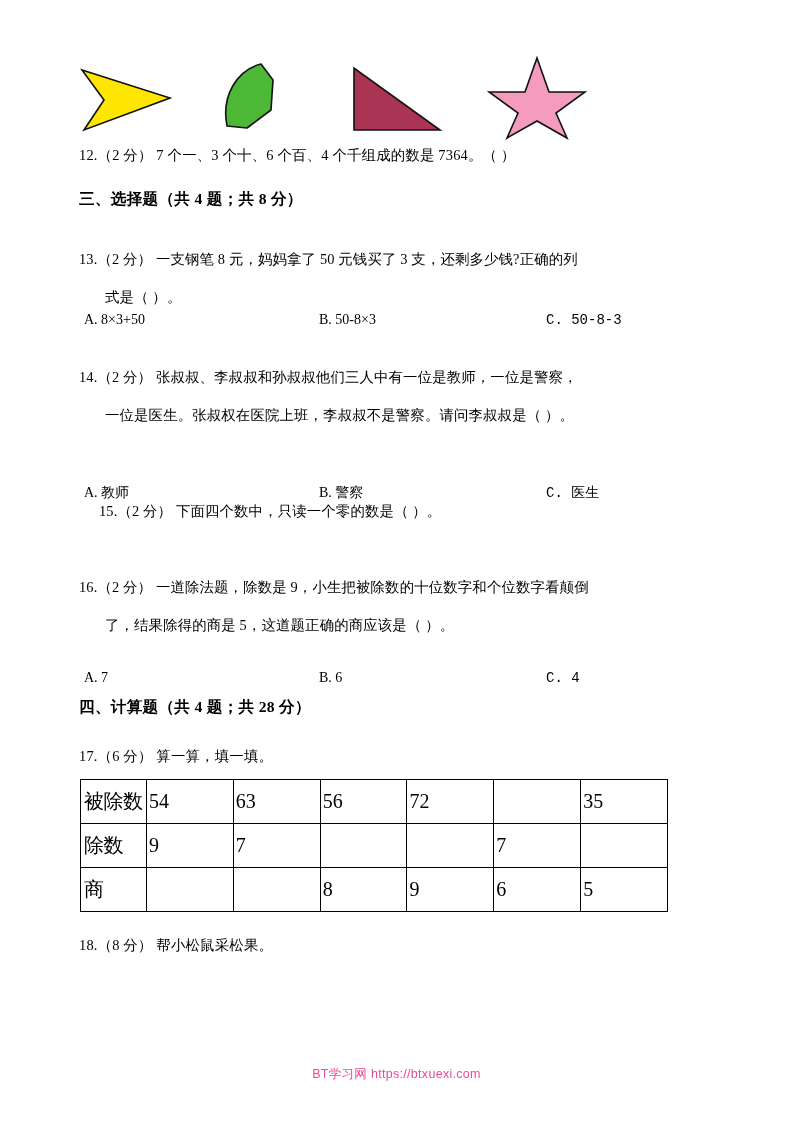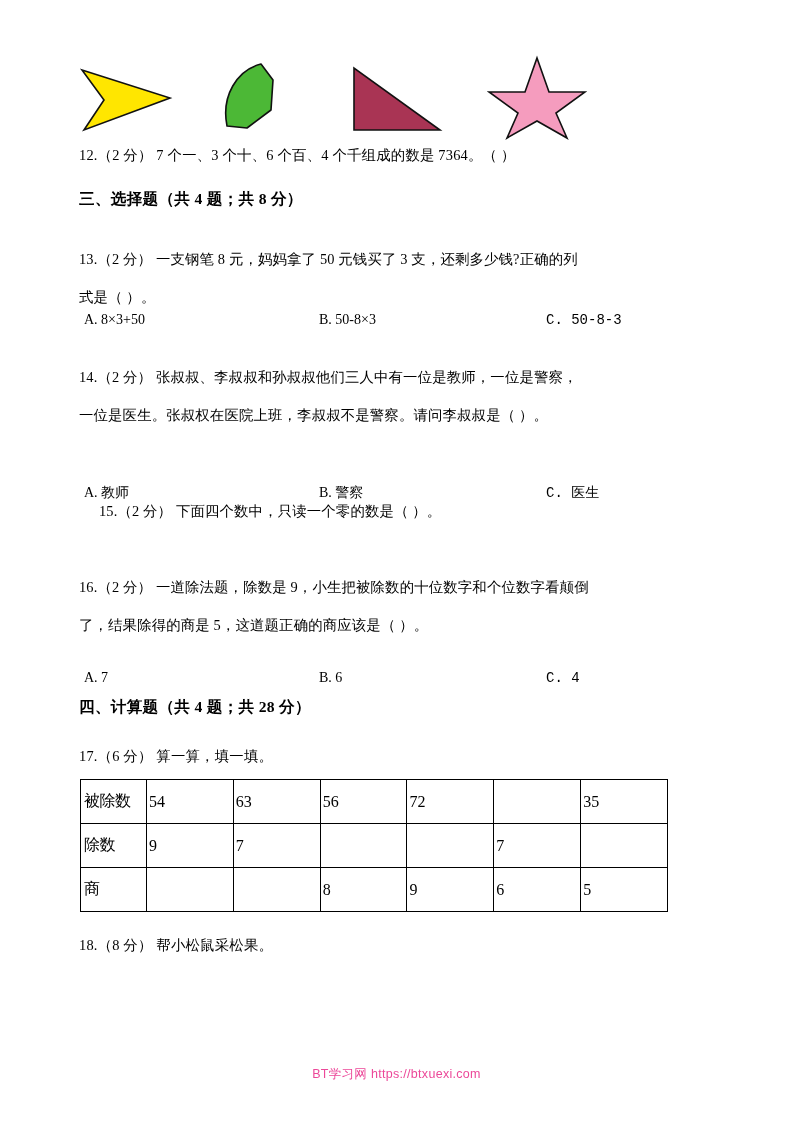--- a/index.html
+++ b/index.html
@@ -46,21 +46,21 @@
   }
   .qbody {
     position: absolute;
     left: 79px;
     width: 648px;
     font-size: 14.4px;
     line-height: 38px;
     letter-spacing: 0.15px;
   }
   .qbody .ind { display: block; }
-  .qbody .ind2 { display: block; }
+  .qbody .ind2 { display: block; margin-left: 26px; }
 
   .section-head {
     position: absolute;
     left: 79px;
     font-weight: bold;
     font-size: 15.6px;
     letter-spacing: 0.3px;
     white-space: nowrap;
   }
 
@@ -81,21 +81,21 @@
   .opt-c { left: 467px; font-family: Liberation Mono, monospace; }
 
   
   .calc-table {
     position: absolute;
     left: 80px;
     top: 779px;
     width: 588px;
     border-collapse: collapse;
     table-layout: fixed;
-    font-size: 16px;
+    font-size: 20px;
     padding-left: 48px;
   }
   .calc-table td {
     border: 1px solid #000000;
     height: 43px;
     padding: 0 0 0 2px;
     vertical-align: middle;
     font-family: "Liberation Serif", "DejaVu Serif", serif;
   }
   .calc-table td.rowhead {

